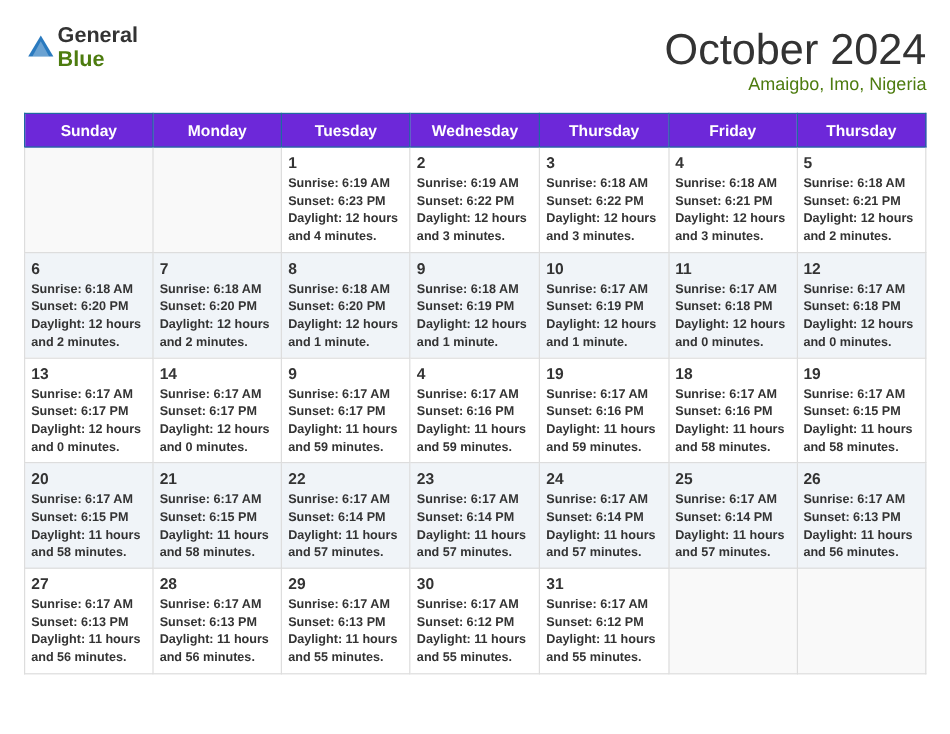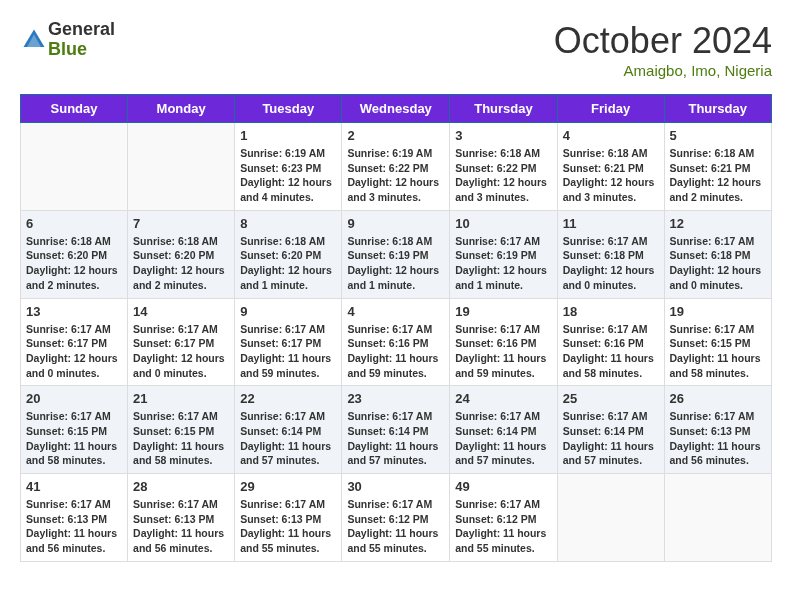--- a/index.html
+++ b/index.html
@@ -237,36 +237,36 @@
           <span class="day-num">25</span>
           <div class="day-info">Sunrise: 6:17 AM<br>Sunset: 6:14 PM<br>Daylight: 11 hours and 57 minutes.</div>
         </td>
         <td>
           <span class="day-num">26</span>
           <div class="day-info">Sunrise: 6:17 AM<br>Sunset: 6:13 PM<br>Daylight: 11 hours and 56 minutes.</div>
         </td>
       </tr>
       <tr>
         <td>
-          <span class="day-num">41</span>
+          <span class="day-num">27</span>
           <div class="day-info">Sunrise: 6:17 AM<br>Sunset: 6:13 PM<br>Daylight: 11 hours and 56 minutes.</div>
         </td>
         <td>
           <span class="day-num">28</span>
           <div class="day-info">Sunrise: 6:17 AM<br>Sunset: 6:13 PM<br>Daylight: 11 hours and 56 minutes.</div>
         </td>
         <td>
           <span class="day-num">29</span>
           <div class="day-info">Sunrise: 6:17 AM<br>Sunset: 6:13 PM<br>Daylight: 11 hours and 55 minutes.</div>
         </td>
         <td>
           <span class="day-num">30</span>
           <div class="day-info">Sunrise: 6:17 AM<br>Sunset: 6:12 PM<br>Daylight: 11 hours and 55 minutes.</div>
         </td>
         <td>
-          <span class="day-num">49</span>
+          <span class="day-num">31</span>
           <div class="day-info">Sunrise: 6:17 AM<br>Sunset: 6:12 PM<br>Daylight: 11 hours and 55 minutes.</div>
         </td>
         <td class="empty"></td>
         <td class="empty"></td>
       </tr>
     </tbody>
 </table>
 
 </body></html>

